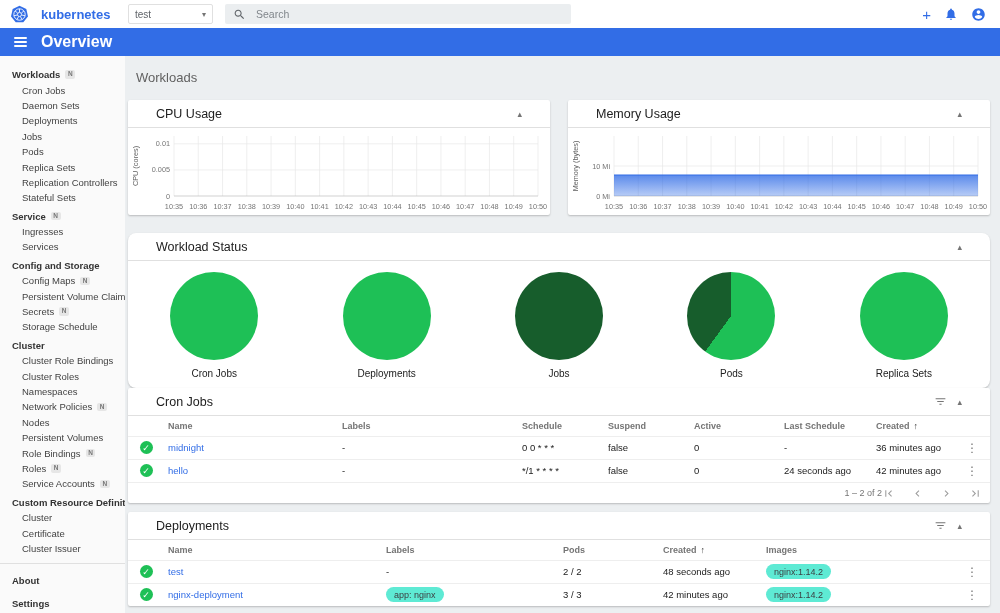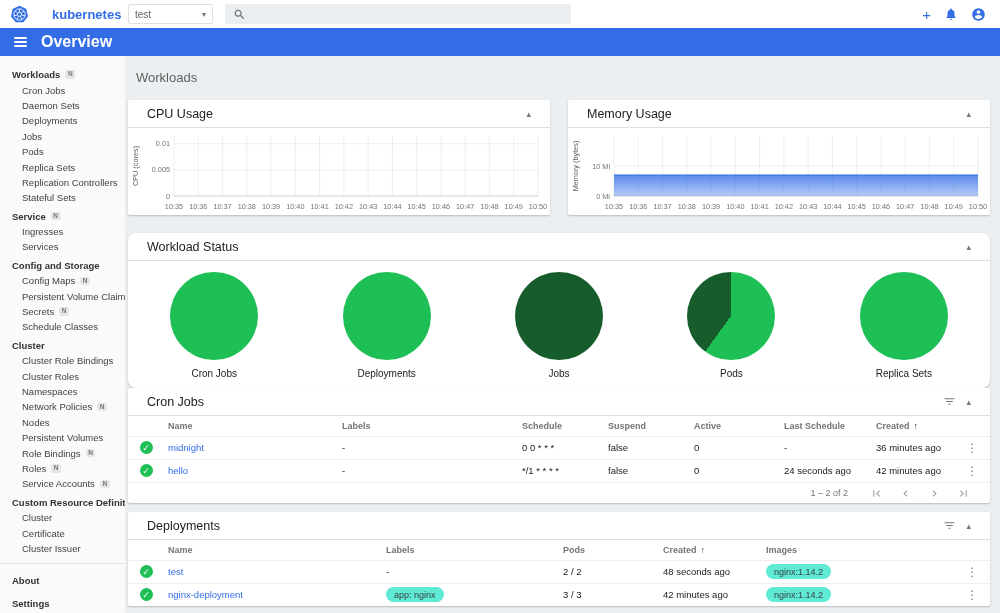--- a/index.html
+++ b/index.html
@@ -3,21 +3,21 @@
 <meta charset="utf-8">
 <style>
   * { margin:0; padding:0; box-sizing:border-box; }
   html,body { width:1000px; height:613px; overflow:hidden; background:#eceff1;
               font-family:"Liberation Sans", sans-serif; }
   .app { position:relative; width:1000px; height:613px; }
 
   
   .topbar { position:absolute; top:0; left:0; right:0; height:28px; background:#fff;
             display:flex; align-items:center; padding:0 10px; z-index:3; }
-  .brand { display:flex; align-items:center; gap:23px; width:118px; cursor:pointer; }
+  .brand { display:flex; align-items:center; gap:12px; width:118px; cursor:pointer; }
   .brand-text { color:#326de6; font-weight:bold; font-size:13px; }
   .ns-select { width:85px; height:20px; border:1px solid #e0e0e0; border-radius:2px;
                display:flex; align-items:center; padding:0 6px; font-size:10px; color:#5f6368;
                justify-content:space-between; cursor:pointer; }
   .ns-caret { color:#757575; font-size:8px; }
   .searchbox { margin-left:12px; width:346px; height:20px; background:#ebeef0; border-radius:2px;
                display:flex; align-items:center; padding:0 8px; gap:10px; }
   .searchbox input { border:none; outline:none; background:transparent; font-size:10.5px;
                      color:#3c4043; width:100%; font-family:"Liberation Sans", sans-serif; }
   .searchbox input::placeholder { color:#80868b; }
@@ -46,21 +46,21 @@
               border-radius:2px; padding:1px 2.5px; line-height:1; }
   .sb-divider { border-top:1px solid #e0e0e0; margin:7px 0 6px 0; }
   .sb-item.footer { height:20px; }
 
   
   .main { position:absolute; top:56px; left:125px; right:0; bottom:0; overflow:hidden;
           padding:12px 10px 0 3px; background:#eceff1; }
   .page-title { font-size:13px; color:#616161; margin:2px 0 15px 8px; }
 
   .card { background:#fff; border-radius:2px; box-shadow:0 1px 2px rgba(0,0,0,.22); overflow:hidden; }
-  .card-head { height:28px; display:flex; align-items:center; padding:0 19px; gap:10px;
+  .card-head { height:28px; display:flex; align-items:center; padding:0 28px; gap:10px;
                border-bottom:1px solid #e0e0e0; }
   .card-title { font-size:12.5px; color:#212121; flex:1; }
   .collapse-btn, .filter-btn { background:none; border:none; cursor:pointer; color:#757575;
                                display:flex; align-items:center; padding:0; }
   .collapse-btn { font-size:9px; }
 
   .row1 { display:flex; gap:18px; margin-bottom:18px; }
   .row1 .card { flex:1; height:115px; }
   .chart-mount { height:86px; }
   .chart-mount svg { width:100%; height:100%; display:block; }
@@ -79,22 +79,22 @@
   .c-status { text-align:center; }
   .check { display:inline-flex; width:13px; height:13px; border-radius:50%; background:#1ec056;
            color:#fff; font-size:9px; align-items:center; justify-content:center; }
   a.res-link { color:#326de6; text-decoration:none; cursor:pointer; }
   .u { text-decoration-color:#757575; }
   .chip { display:inline-block; background:#5eead4; color:#3c4043; border-radius:9px;
           padding:2.5px 8px; font-size:9px; white-space:nowrap; }
   .kebab { background:none; border:none; color:#757575; font-size:12px; cursor:pointer; padding:0 6px; }
   .sort-arrow { color:#424242; margin-left:4px; font-size:9px; }
 
-  .pagination { display:flex; align-items:center; justify-content:flex-end; gap:22px;
-                height:21px; padding-right:20px; border-top:1px solid #eeeeee; }
+  .pagination { display:flex; align-items:center; justify-content:flex-end; 
+                height:21px; padding-right:8px; border-top:1px solid #eeeeee; }
   .pag-label { font-size:9px; color:#757575; }
   .pag-icons { display:flex; gap:16px; }
   .pag-btn { background:none; border:none; padding:0; cursor:pointer; display:flex; }
 </style>
 </head>
 <body>
 
 <div class="app">
 
   <header class="topbar">
@@ -120,20 +120,21 @@
     <div class="ns-select">
       <span>test</span>
       <span class="ns-caret">▾</span>
     </div>
     <div class="searchbox">
       <span style="display:flex">
         <svg viewBox="0 0 24 24" width="13" height="13" fill="#5f6368">
           <path d="M15.5 14h-.79l-.28-.27C15.41 12.59 16 11.11 16 9.5 16 5.91 13.09 3 9.5 3S3 5.91 3 9.5 5.91 16 9.5 16c1.61 0 3.09-.59 4.23-1.57l.27.28v.79l5 4.99L20.49 19l-4.99-5zm-6 0C7.01 14 5 11.99 5 9.5S7.01 5 9.5 5 14 7.01 14 9.5 11.99 14 9.5 14z"></path>
         </svg>
       </span>
+      <input placeholder="Search" style="">
     </div>
     <div class="top-actions">
       <button class="icon-btn">+</button>
       <button class="icon-btn">
         <svg viewBox="0 0 24 24" width="14" height="14" fill="#326de6">
           <path d="M12 22c1.1 0 2-.9 2-2h-4c0 1.1.9 2 2 2zm6-6v-5c0-3.07-1.63-5.64-4.5-6.32V4c0-.83-.67-1.5-1.5-1.5s-1.5.67-1.5 1.5v.68C7.64 5.36 6 7.92 6 11v5l-2 2v1h16v-1l-2-2z"></path>
         </svg>
       </button>
       <button class="icon-btn">
         <svg viewBox="0 0 24 24" width="15" height="15" fill="#326de6">
@@ -199,21 +200,21 @@
         <span class="ns-badge">N</span>
       </div>
       <div class="sb-item lvl1">
         <span>Persistent Volume Claims</span>
       </div>
       <div class="sb-item lvl1">
         <span>Secrets</span>
         <span class="ns-badge">N</span>
       </div>
       <div class="sb-item lvl1">
-        <span>Schedule Classes</span>
+        <span>Storage Schedule</span>
       </div>
       <div class="sb-header">
         <span>Cluster</span>
       </div>
       <div class="sb-item lvl1">
         <span>Cluster Role Bindings</span>
       </div>
       <div class="sb-item lvl1">
         <span>Cluster Roles</span>
       </div>

